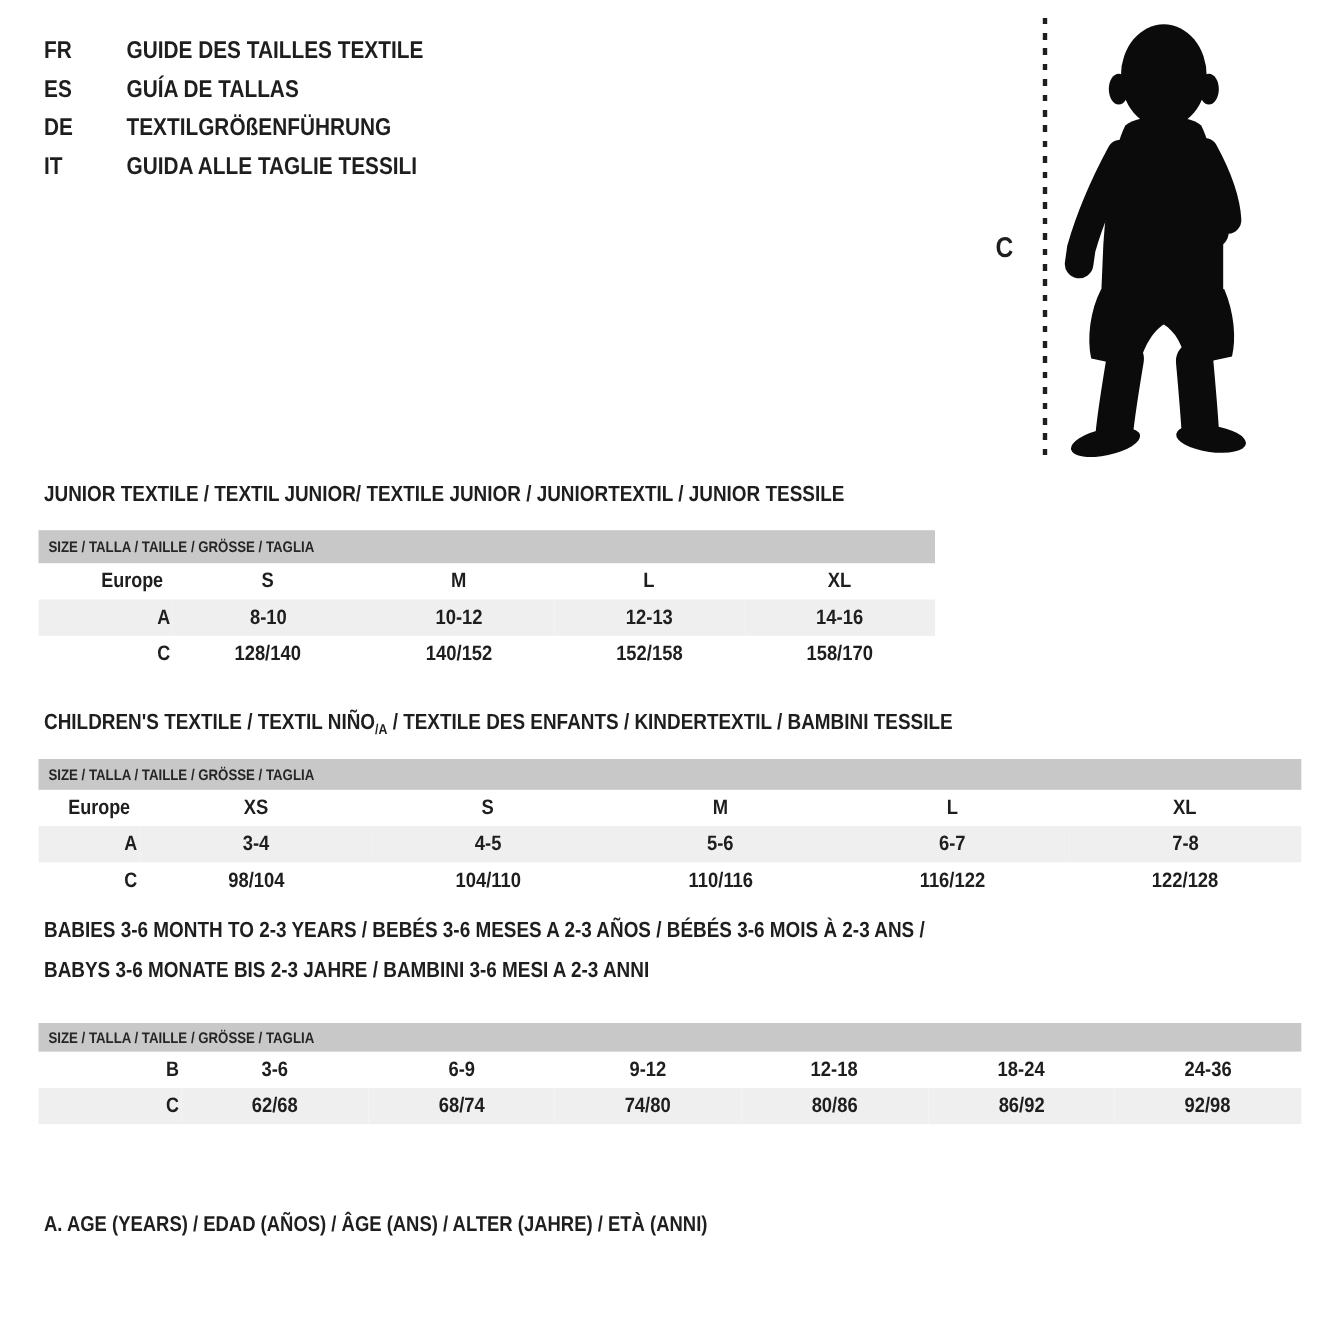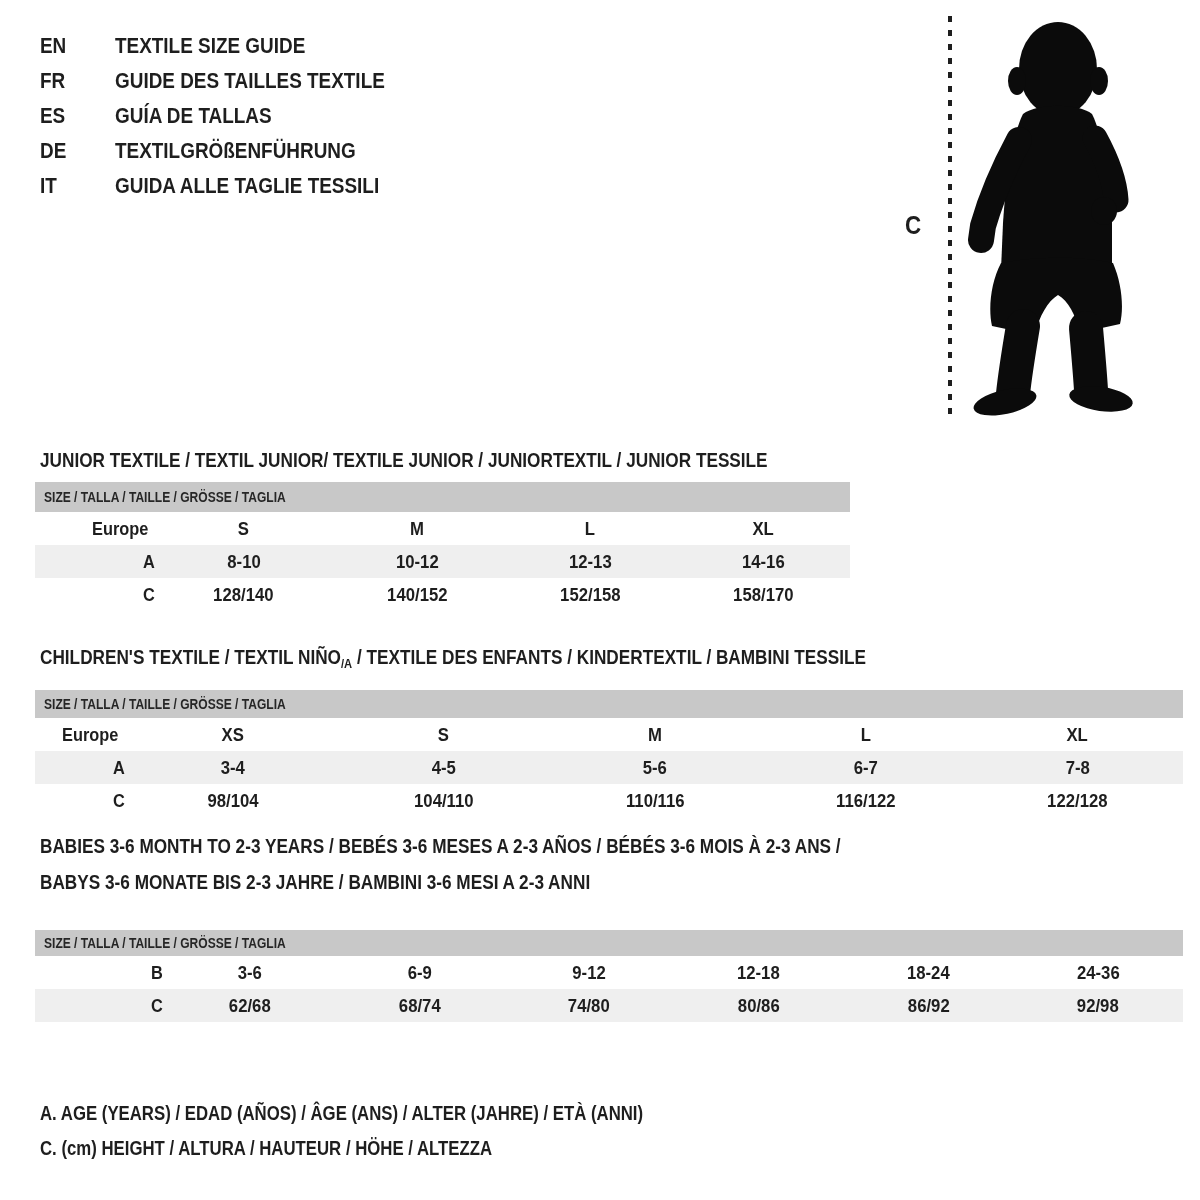--- a/index.html
+++ b/index.html
@@ -58,24 +58,20 @@
   #t3 col.c-lbl{width:130px;}
 
   
   .legend{position:absolute;left:40px;top:1052px;font-size:19.5px;margin-top:44px;}
   .legend-row{height:35px;line-height:35px;}
 </style>
 </head>
 <body>
 
 <div class="langs">
-  <div class="lang-row">
-    <span class="lang-code"><span class="cnd">EN</span></span>
-    <span class="cnd">TEXTILE SIZE GUIDE</span>
-  </div>
   <div class="lang-row">
     <span class="lang-code"><span class="cnd">FR</span></span>
     <span class="cnd">GUIDE DES TAILLES TEXTILE</span>
   </div>
   <div class="lang-row">
     <span class="lang-code"><span class="cnd">ES</span></span>
     <span class="cnd">GUÍA DE TALLAS</span>
   </div>
   <div class="lang-row">
     <span class="lang-code"><span class="cnd">DE</span></span>
@@ -99,21 +95,21 @@
     <path d="M130,120 C142,142 150,164 151,182" fill="none" stroke="currentColor" stroke-width="25" stroke-linecap="round"></path>
     <ellipse cx="139" cy="193" rx="13" ry="14"></ellipse>
     <path d="M36,245 C70,238 116,238 148,245 C157,266 159,290 155,306 L114,315 C111,296 103,283 93,277 C83,283 74,298 70,317 L27,308 C23,290 26,264 36,245 Z"></path>
     <path d="M58,308 C54,332 50,356 48,376" fill="none" stroke="currentColor" stroke-width="34" stroke-linecap="round"></path>
     <path d="M121,310 C123,333 125,355 126,372" fill="none" stroke="currentColor" stroke-width="34" stroke-linecap="round"></path>
     <ellipse cx="40" cy="384" rx="32" ry="12" transform="rotate(-12 40 384)"></ellipse>
     <ellipse cx="136" cy="381" rx="32" ry="12" transform="rotate(8 136 381)"></ellipse>
   </g>
 </svg>
 
-<div class="section-title" id="sec1-title" style="top:437px;margin-top:11px;">
+<div class="section-title" id="sec1-title" style="top:437px;">
   <span class="cnd">JUNIOR TEXTILE / TEXTIL JUNIOR/ TEXTILE JUNIOR / JUNIORTEXTIL / JUNIOR TESSILE</span>
 </div>
 <div class="tblwrap" id="t1">
   <div class="size-bar"><span class="cnd">SIZE / TALLA / TAILLE / GRÖSSE / TAGLIA</span></div>
   <table class="tbl">
     <colgroup>
         <col class="c-lbl">
         <col>
         <col>
         <col>
@@ -222,14 +218,13 @@
       <td><span class="cndc">80/86</span></td>
       <td><span class="cndc">86/92</span></td>
       <td><span class="cndc">92/98</span></td>
     </tr>
   </tbody>
     </table>
 </div>
 
 <div class="legend">
   <div class="legend-row"><span class="cnd">A. AGE (YEARS) / EDAD (AÑOS) / ÂGE (ANS) / ALTER (JAHRE) / ETÀ (ANNI)</span></div>
-  <div class="legend-row"><span class="cnd">C. (cm) HEIGHT / ALTURA / HAUTEUR / HÖHE / ALTEZZA</span></div>
 </div>
 
 </body></html>

